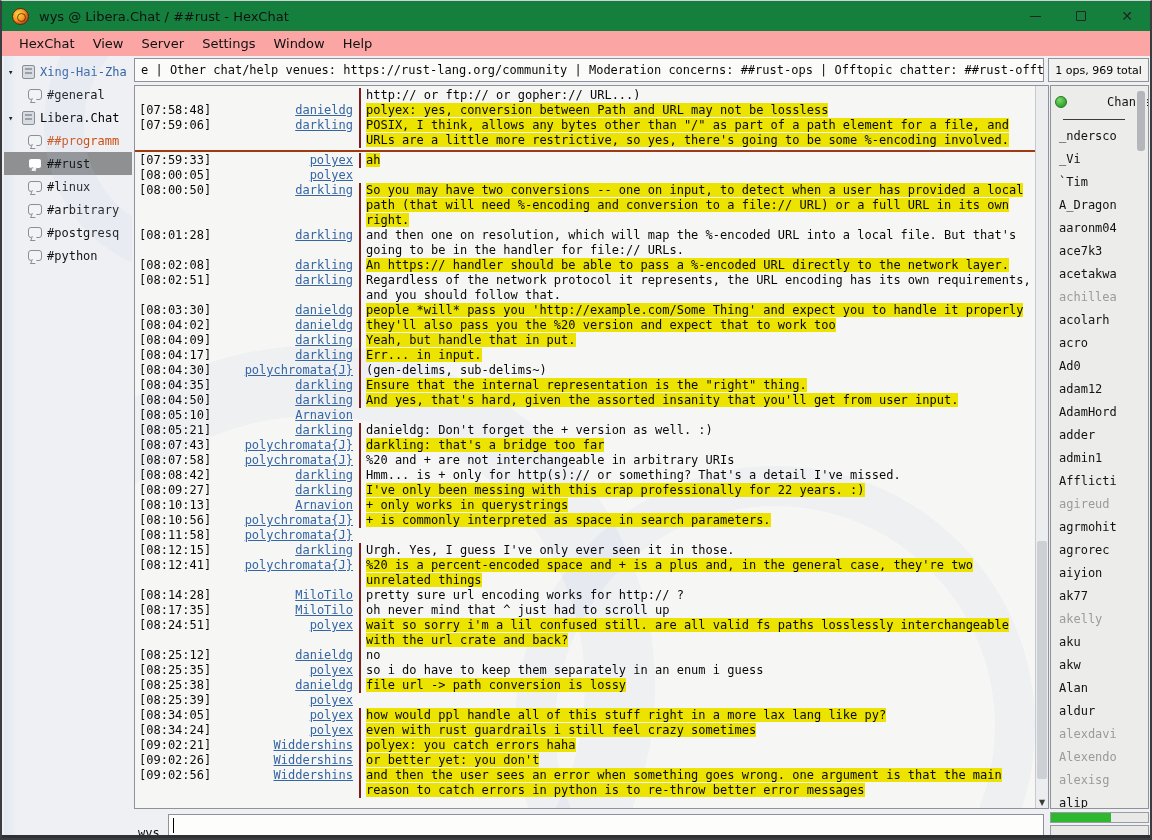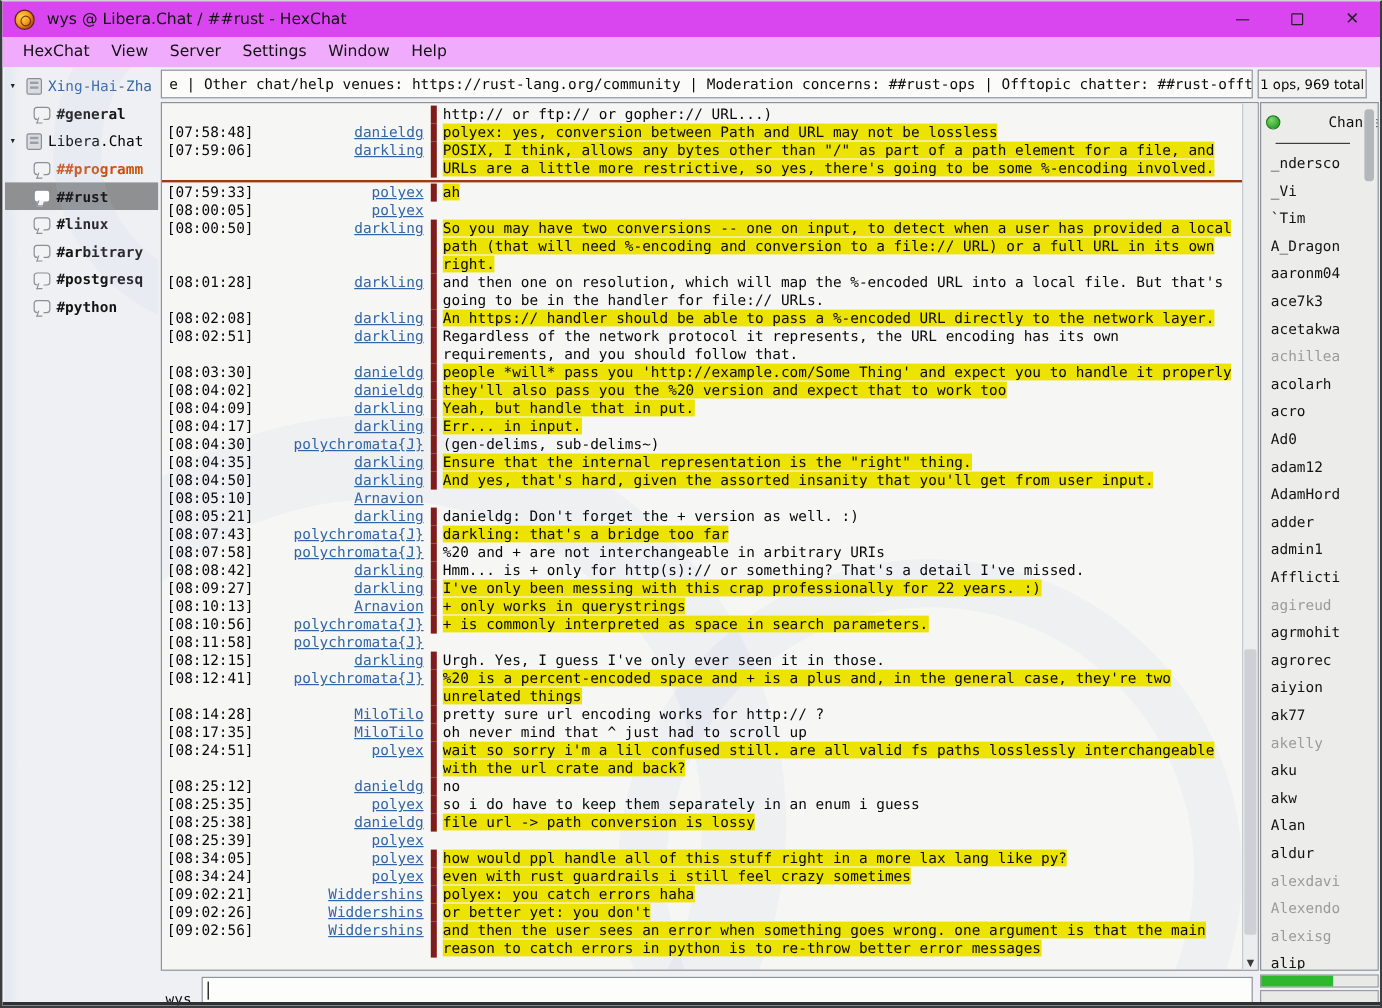--- a/index.html
+++ b/index.html
@@ -3,81 +3,81 @@
 <meta charset="utf-8">
 <style>
   * { margin:0; padding:0; box-sizing:border-box; }
   html,body { background:#444; }
   body { font-family:"DejaVu Sans", sans-serif; }
 
   .window { position:relative; width:1152px; height:840px; background:#eef0f3;
     border:2px solid #3a3d40; border-top:1px solid #cfd3d8; overflow:hidden; }
 
   
-  .titlebar { height:30px; display:flex; align-items:center; background:#d946ef; padding-left:10px; }
+  .titlebar { height:30px; display:flex; align-items:center; background:#15803d; padding-left:10px; }
   .logo { width:17px; height:17px; border-radius:50%;
     background:radial-gradient(circle at 35% 35%, #ffd34d 0%, #f59a1c 45%, #b5441a 78%, #6e2410 100%);
     border:1px solid #5a2a10; position:relative; flex:0 0 auto; }
   .logo::after { content:""; position:absolute; left:4px; top:4px; width:7px; height:7px;
     border-radius:50%; border:1.5px solid rgba(90,30,10,.8); }
   .title-text { margin-left:10px; font-size:13px; color:#111; }
   .win-controls { margin-left:auto; display:flex; height:100%; }
   .win-btn { width:46px; display:flex; align-items:center; justify-content:center; color:#222; font-size:13px; cursor:default; }
   .glyph-min { display:inline-block; width:11px; border-bottom:1.6px solid #222; height:1px; }
   .glyph-max { display:inline-block; width:10px; height:10px; border:1.4px solid #222; border-radius:1px; }
   .glyph-close { font-size:14px; line-height:1; }
 
   
-  .menubar { height:25px; display:flex; align-items:center; padding-left:8px; background:#f0abfc;text-align:center; }
+  .menubar { height:25px; display:flex; align-items:center; padding-left:8px; background:#fca5a5;text-align:center; }
   .menu-item { font-size:13px; color:#111; padding:3px 9px; }
 
   
   .region { position:absolute; }
   .sunken { background:#fbfbfa; border:1px solid #8e939a; }
 
   
   .sidebar { left:2px; top:55px; width:128px; bottom:3px; overflow:hidden;
     background:linear-gradient(90deg, #e2e8f2 0%, #eef0f3 10%); }
   .tree { font-family:"DejaVu Sans Mono", monospace; font-size:12px; padding-top:4px; }
   .tree-row { height:23px; display:flex; align-items:center; white-space:nowrap; overflow:hidden; }
   .expander { width:14px; margin-left:4px; font-size:9px; color:#222; flex:0 0 auto; }
   .icon-server { width:13px; height:14px; border:1px solid #8a8f96; border-radius:2px; background:#d8dbdf;
     position:relative; flex:0 0 auto; margin-right:5px; }
   .icon-server::before { content:""; position:absolute; left:2px; right:2px; top:2px; height:2px;
     background:#9aa0a8; box-shadow:0 4px 0 #9aa0a8; }
   .icon-bubble { width:14px; height:11px; border:1.4px solid #8a8f96; border-radius:3px; background:#f2f3f5;
     position:relative; flex:0 0 auto; margin-right:5px; }
   .icon-bubble::after { content:""; position:absolute; left:2px; bottom:-4px; width:4px; height:4px;
     border-left:1.4px solid #8a8f96; border-bottom:1.4px solid #8a8f96; transform:skewX(-18deg); background:#f2f3f5; }
-  .chan-row { padding-left:24px;font-weight:bold; }
+  .chan-row { padding-left:24px; }
   .net-name.data { color:var(--nick, #3465a4); }
   .chan-name { color:#141414; }
   .tree-row.highlight .chan-name { color:var(--channel_alert, #cc4f12); }
   .tree-row.selected { background:#8f9091; }
   .tree-row.selected .chan-name { color:#000; }
   .tree-row.selected .icon-bubble { background:#fff; }
 
   
   .topicbar { left:132px; top:57px; width:910px; height:24px; display:flex; align-items:center;
     padding:0 6px; font-family:"DejaVu Sans Mono", monospace; font-size:12px; color:#0a0a0a;
     white-space:nowrap; overflow:hidden; }
-  .opsbox { left:1046px; top:57px; width:91px; height:24px; display:flex; align-items:center;
+  .opsbox { left:1046px; top:57px; width:101px; height:24px; display:flex; align-items:center;
     justify-content:center; font-size:11px; color:#000; background:#f2f2f1; }
 
   
   .chatbox { left:132px; top:84px; width:915px; height:724px; overflow:hidden; background:#f6f6f4; }
   .chat-scroll { position:absolute; top:0; bottom:0; right:0; width:13px; background:#ebedef; border-left:1px solid #c6c9cd; }
   .chat-scroll .thumb { position:absolute; left:1px; right:1px; top:63%; height:33%; background:#cdd0d4; border-radius:2px; }
   .chat-scroll .stepper { position:absolute; bottom:1px; left:0; right:0; text-align:center; font-size:8px; color:#3a3a3a; }
   .messages { position:absolute; left:0; top:0; right:13px; bottom:0; padding-top:2px;
     font-family:"DejaVu Sans Mono", monospace; font-size:12px; line-height:15px; color:#08080c; }
   .msg-row { display:grid; grid-template-columns:78px 146px 1fr; }
   .msg-time { padding-left:4px; white-space:nowrap; }
   .msg-nick { text-align:right; color:var(--nick, #3465a4); padding-right:6px; white-space:nowrap; overflow:hidden;text-decoration:underline; }
-  .msg-text { border-left:5px solid #7f1d1d; padding-left:5px; padding-right:4px; }
+  .msg-text { border-left:2px solid #7f1d1d; padding-left:5px; padding-right:4px; }
   .msg-text .hl { background:var(--highlight_bg, #ede300);text-align:right; }
   .unread-marker { height:2px; background:var(--unread_marker, #9e3b12); margin:2px 0 1px 0; }
 
   
   .userlist { left:1048px; top:84px; width:99px; height:724px; overflow:hidden; background:#ececeb; }
   .users { font-family:"DejaVu Sans Mono", monospace; font-size:12px; padding-top:4px; }
   .user-row { height:23px; display:flex; align-items:center; padding-left:8px; white-space:nowrap; overflow:hidden; color:#121212; }
   .user-row .uname.away { color:#9b9b9b; }
   .op-dot { width:12px; height:12px; border-radius:50%; margin-right:6px; flex:0 0 auto;
     background:radial-gradient(circle at 35% 30%, #7ed96f, var(--op_dot, #33a52e) 70%); border:1px solid #1d7a1d; }

